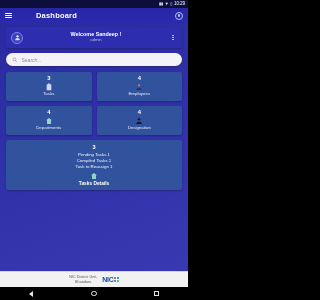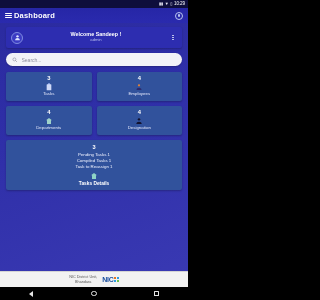--- a/index.html
+++ b/index.html
@@ -25,21 +25,21 @@
     position: relative; z-index: 30;
   }
   .sb-ico { font-size: 4px; color: #e8e8f5; line-height: 1; }
   .sb-clock { font-size: 4.6px; color: #ffffff; line-height: 1; letter-spacing: -.1px; }
 
   
   .appbar {
     height: 15px; flex: 0 0 15px;
     background: linear-gradient(180deg,#2626a6 0%, #2a2aae 100%);
     display: flex; align-items: center;
-    padding: 0 5px; gap: 2px;
+    padding: 0 5px; gap: 24px;
     position: relative; z-index: 20;
   }
   .hamburger { width: 7px; display: flex; flex-direction: column; gap: 1.3px; cursor: pointer; }
   .hamburger i { display: block; height: 1.1px; background: #ffffff; border-radius: 1px; }
   .appbar-title { font-size: 7.5px; color: #ffffff; font-weight: bold; letter-spacing: .2px; }
   .appbar-spacer { flex: 1; }
   .gear {
     width: 8px; height: 8px; border-radius: 50%;
     border: 1.1px solid #b9c4f0;
     position: relative; cursor: pointer;

